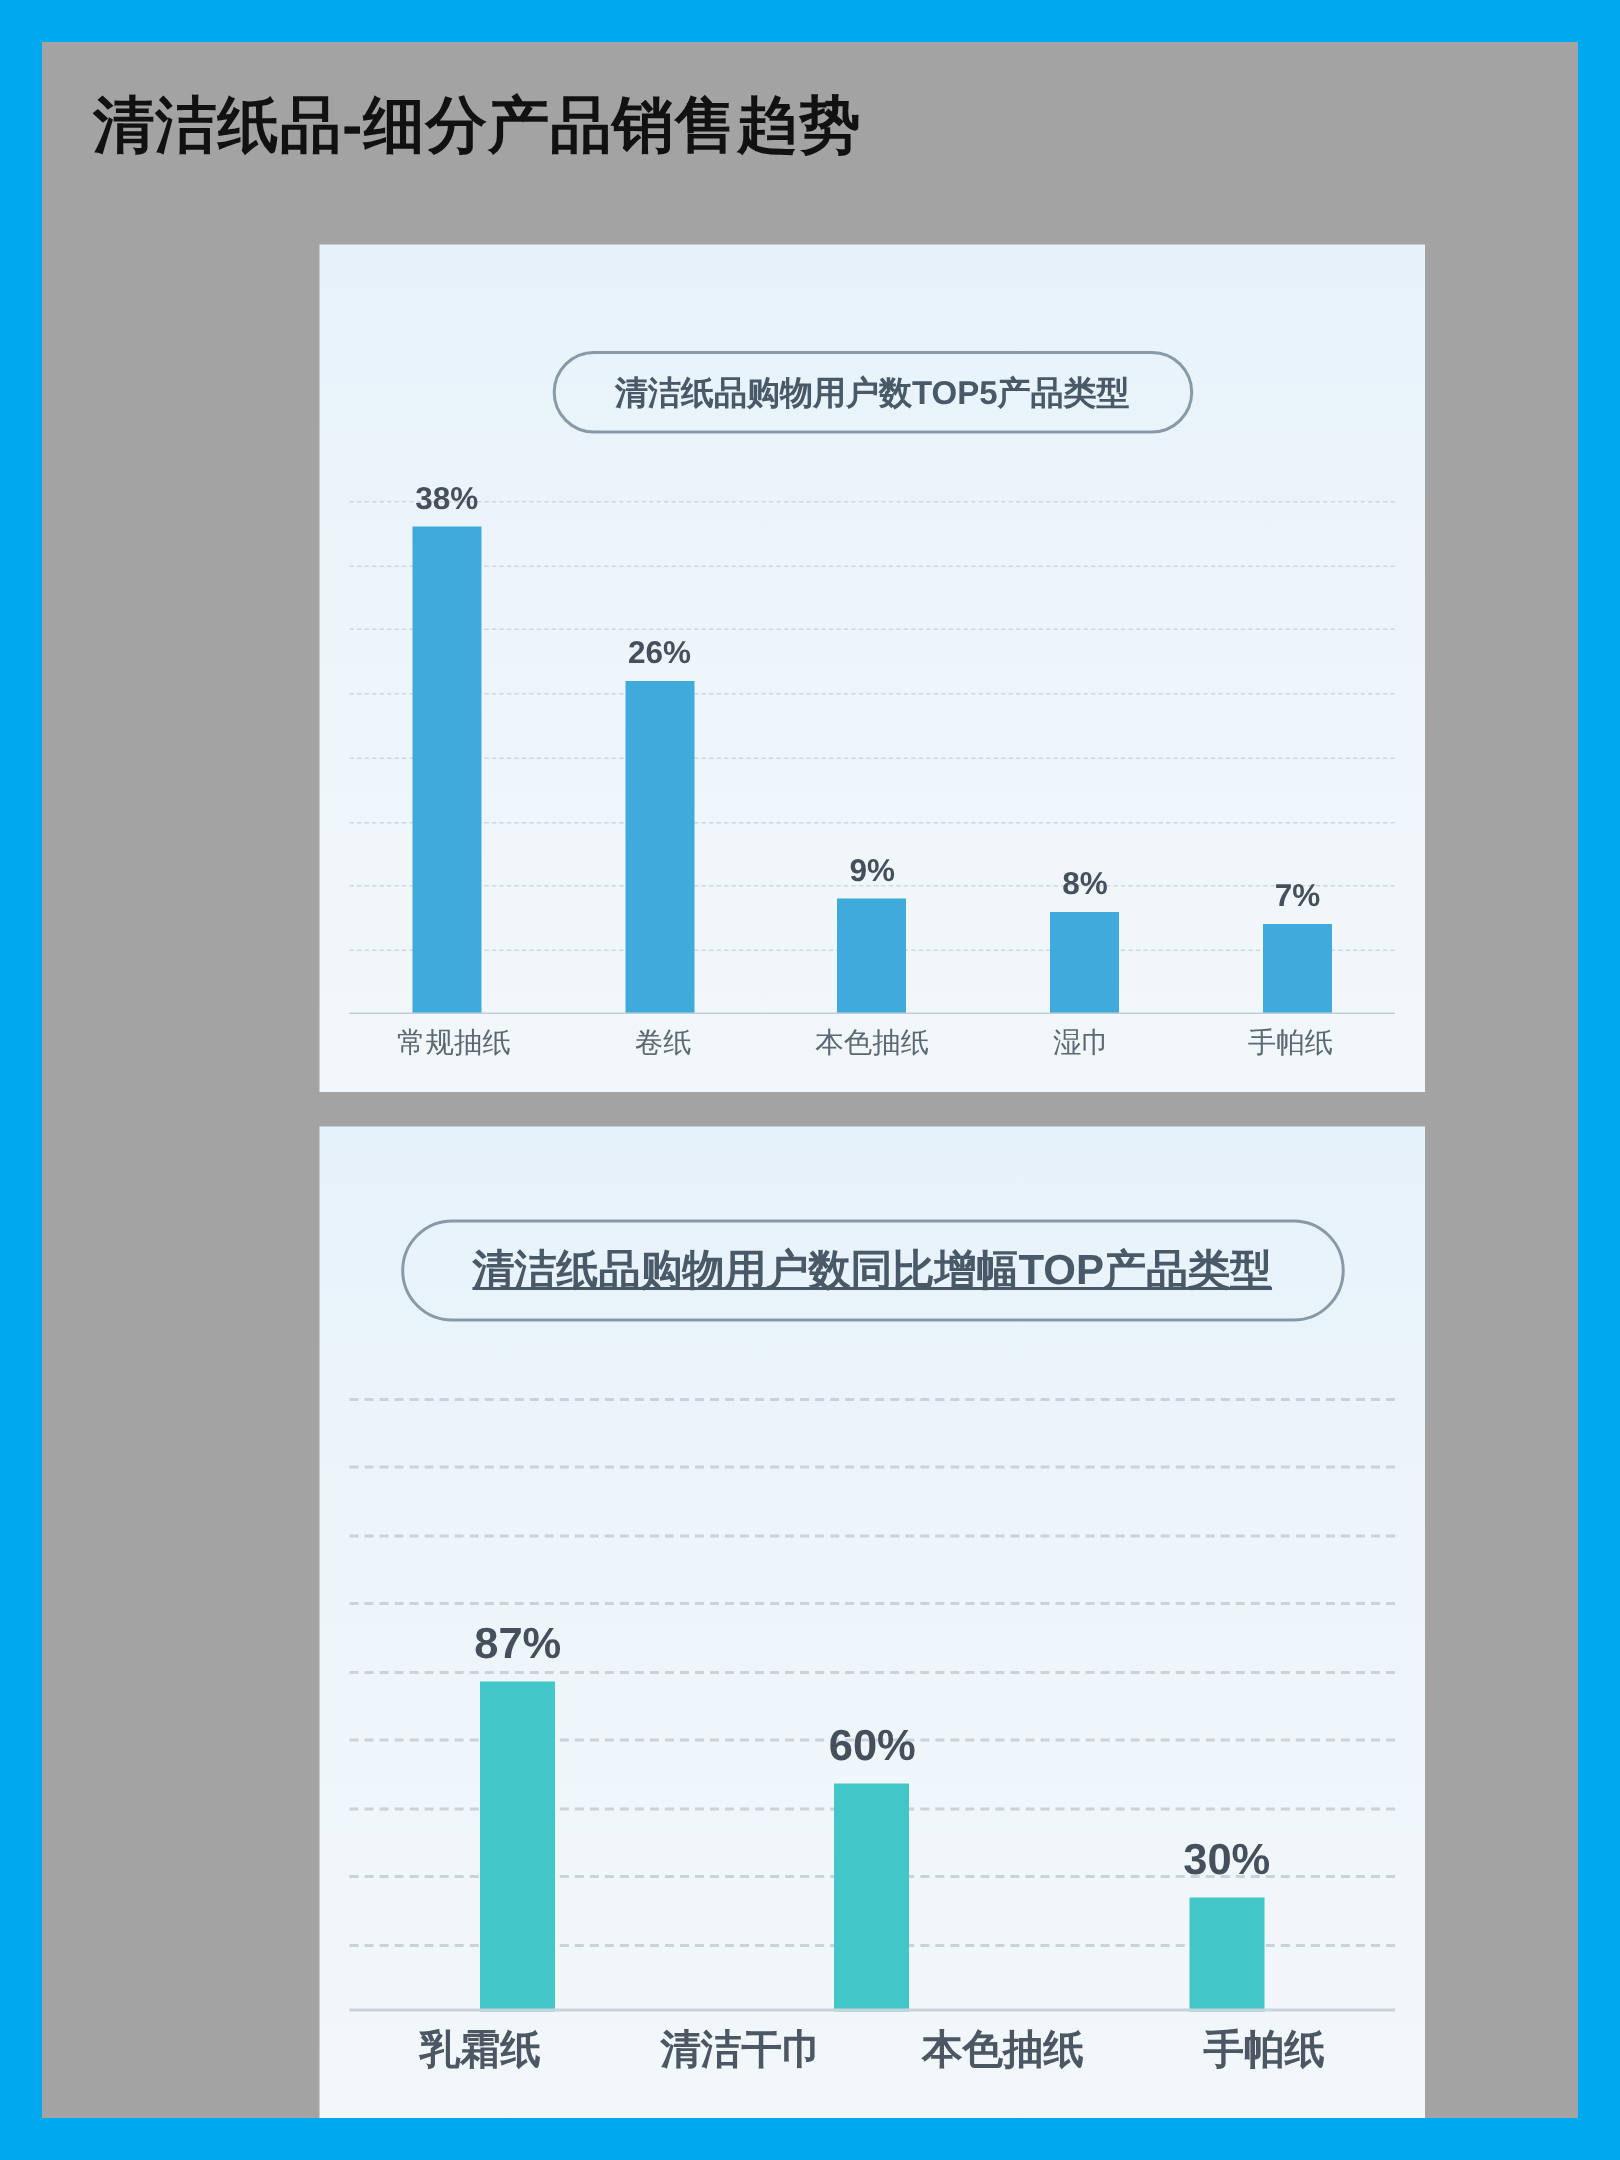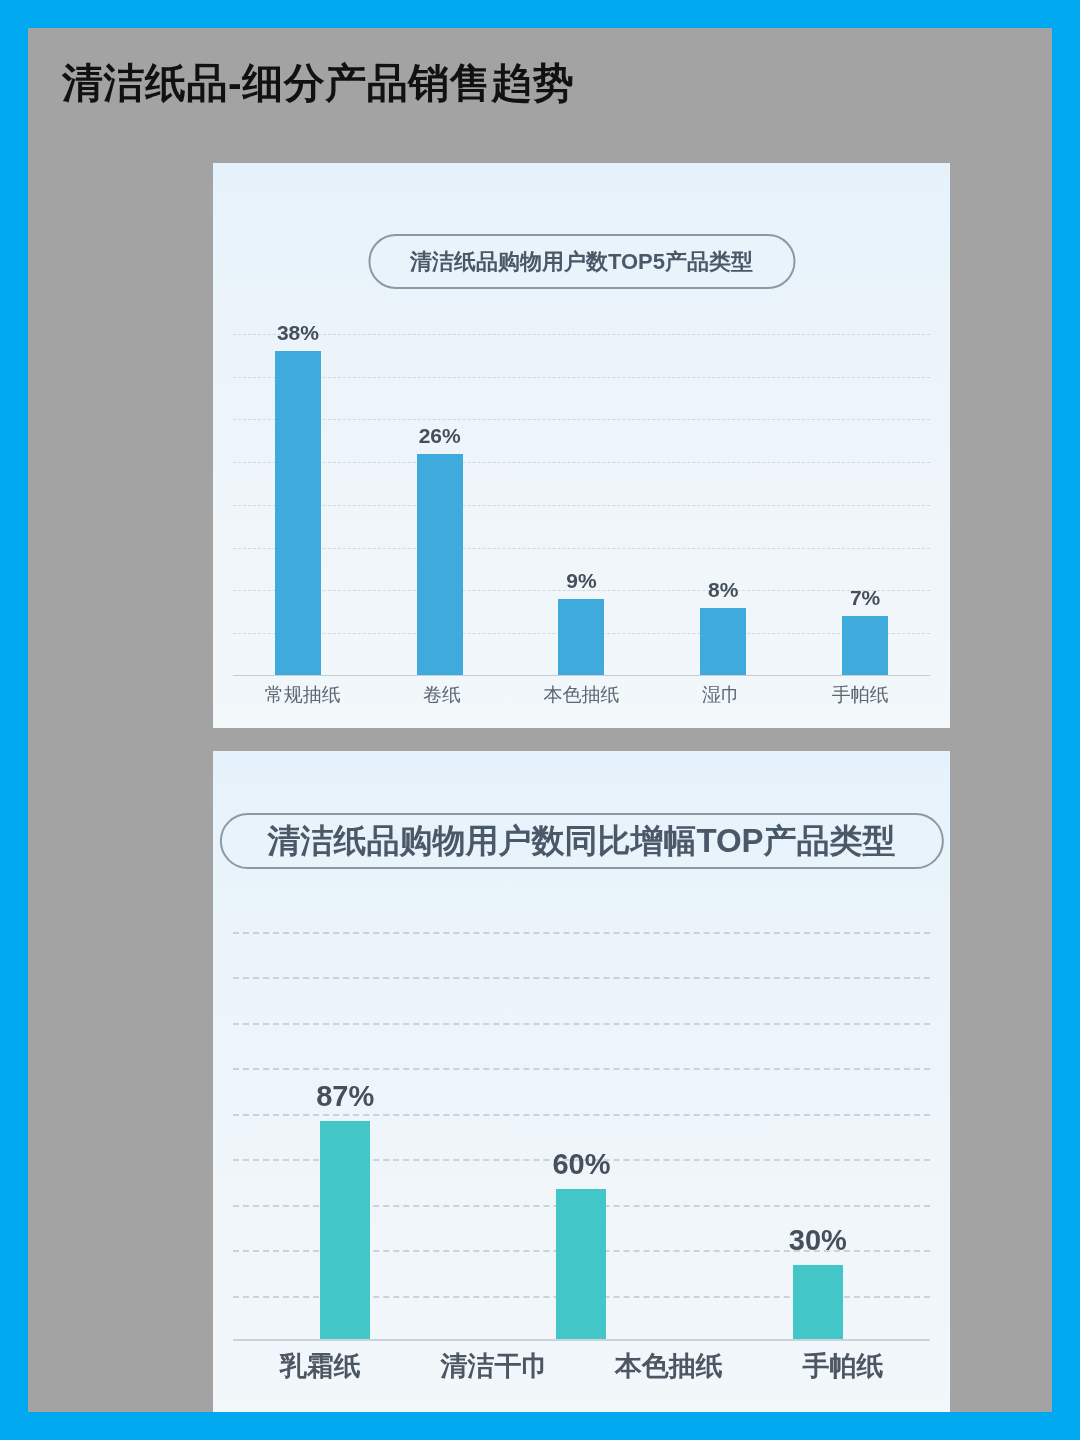--- a/index.html
+++ b/index.html
@@ -64,23 +64,24 @@
 
   #pill-one {
     top: 36px;
     height: 55px;
     padding: 0 40px;
     font-size: 22px;
   }
 
   #pill-two {
     top: 27px;
-    height: 56px;
+    height: 68px;
     padding: 0 46px;
-    font-size: 33px;
+    font-size: 28px;
+    text-decoration: underline;
   }
 
   
   .plot {
     position: absolute;
     left: 20px;
     right: 20px;
   }
 
   #plot-one { top: 128px; height: 385px; }

